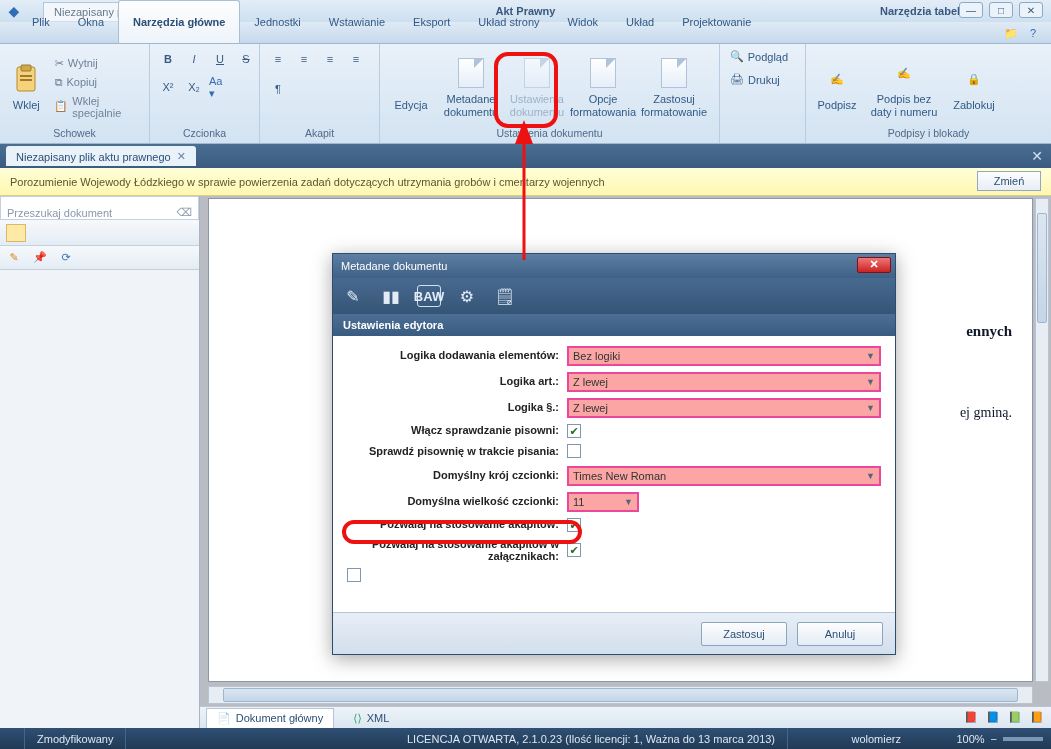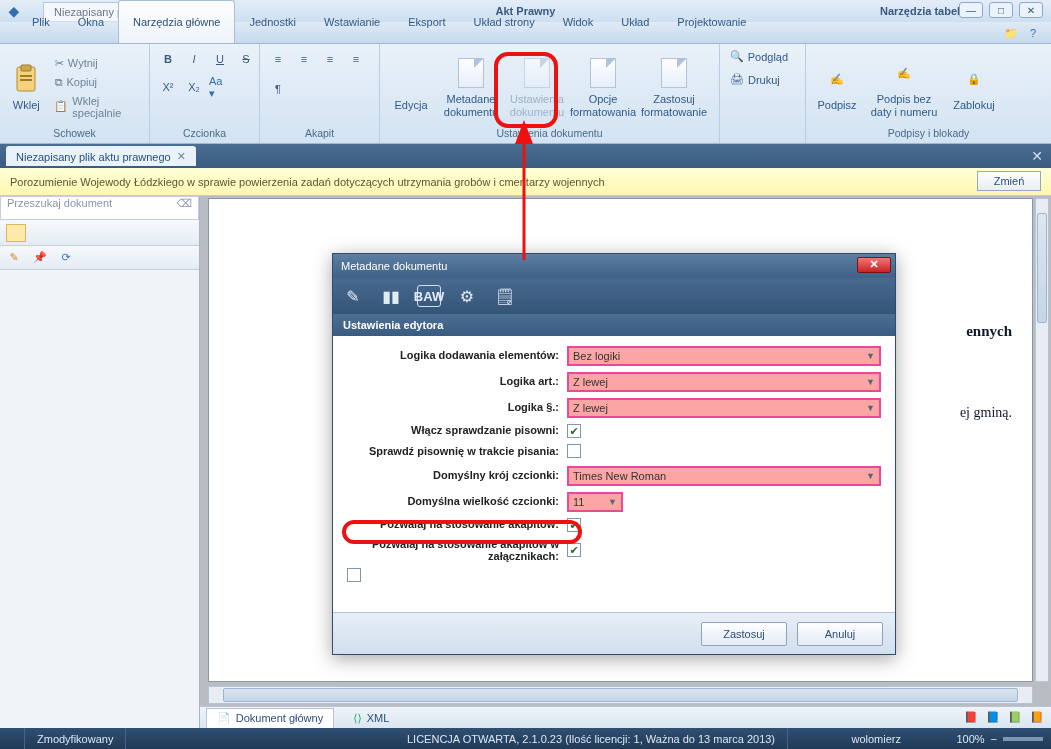--- a/index.html
+++ b/index.html
@@ -6,40 +6,40 @@
 *{box-sizing:border-box}
 .titlebar{height:22px;background:linear-gradient(#e3edf7,#cddff0);display:flex;align-items:center;position:relative}
 .titlebar .diamond{width:20px;height:20px;margin-left:4px;display:flex;align-items:center;justify-content:center;color:#2f6db4;font-size:14px}
 .titlebar .title-tab{background:#f3f6fa;padding:3px 10px;margin-left:19px;border:1px solid #b4c8dd;border-bottom:none;color:#6a7a8c;font-size:11px}
 .titlebar .context-title{position:absolute;left:50%;transform:translateX(-50%);font-weight:bold;color:#39587d}
 .titlebar .context-title2{position:absolute;left:880px;font-weight:bold;color:#39587d}
 .titlebar .wincontrols{position:absolute;right:8px;top:2px;display:flex;gap:6px}
 .titlebar .wincontrols span{width:24px;height:16px;border:1px solid #8fa9c5;border-radius:3px;display:flex;align-items:center;justify-content:center;font-size:10px;color:#39587d;background:#eaf2fa}
 .menubar{height:22px;background:linear-gradient(#dfeaf5,#c6d9ec);display:flex;align-items:flex-end;padding-left:18px;border-bottom:1px solid #9fb8d2;position:relative}
 .menubar .mitem{padding:15px 14px;color:#315a86;cursor:pointer}
-.menubar .mitem.active{background:linear-gradient(#fdfdfe,#eef4fa);border:1px solid #a8bfd6;border-bottom:none;border-radius:3px 3px 0 0;font-weight:normal;color:#2b4f77}
+.menubar .mitem.active{background:linear-gradient(#fdfdfe,#eef4fa);border:1px solid #a8bfd6;border-bottom:none;border-radius:3px 3px 0 0;font-weight:bold;color:#2b4f77}
 .menubar .righticons{position:absolute;right:10px;top:3px;display:flex;gap:6px}
 .ribbon{height:100px;background:linear-gradient(#e9f1f9,#d3e3f2);display:flex;border-bottom:1px solid #9fb8d2}
 .rgroup{border-right:1px solid #b8cde2;height:100%;display:flex;flex-direction:column;justify-content:space-between;padding:4px 6px 2px}
 .rgroup .body{flex:1;display:flex;align-items:center;gap:4px}
 .rgroup .label{text-align:center;color:#4d6a8a;font-size:10.5px;padding-bottom:2px}
 .bigbtn{display:flex;flex-direction:column;align-items:center;justify-content:center;width:62px;height:78px;color:#315a86;text-align:center;line-height:1.15;cursor:pointer}
 .bigbtn .ico{width:32px;height:32px;margin-bottom:4px;display:flex;align-items:center;justify-content:center}
 .smallbtn{display:flex;align-items:center;gap:4px;color:#6f829a;padding:2px 4px;cursor:pointer}
 .fontbtn{width:24px;height:22px;display:flex;align-items:center;justify-content:center;border:1px solid transparent;color:#3a5a80}
 .fontrow{display:flex;gap:2px}
 .rgroup.czcionka .body{flex-direction:column;align-items:flex-start;gap:6px}
 .tabstrip{height:24px;background:linear-gradient(#4a6d92,#3b5c80);display:flex;align-items:center;padding-left:6px;position:relative}
 .tabstrip .tab{background:#e9f1f9;padding:4px 10px 3px;border-radius:3px 3px 0 0;color:#2b4f77;display:flex;align-items:center;gap:6px}
 .tabstrip .close-x{position:absolute;right:8px;color:#cfe0f0;font-size:14px;cursor:pointer}
 .infobar{height:28px;background:linear-gradient(#ffffd8,#fff7b0);border-bottom:1px solid #d9cf8a;display:flex;align-items:center;padding:0 10px;color:#5c5530;position:relative}
 .infobar .zmien{position:absolute;right:10px;top:3px;width:64px;height:20px;background:linear-gradient(#fdfdfe,#e8eef6);border:1px solid #94a9c1;color:#2d4f76;text-align:center;line-height:18px;font-size:11px;cursor:pointer}
 .workspace{display:flex;height:532px;background:#b9bcc2}
 .leftpane{width:200px;background:#f0f3f7;border-right:1px solid #a8b5c6;display:flex;flex-direction:column}
-.leftpane .search{height:24px;background:#fff;border:1px solid #c6d0dd;margin:0;display:flex;align-items:flex-start;padding:0 6px;color:#8a98aa}
+.leftpane .search{height:24px;background:#fff;border:1px solid #c6d0dd;margin:0;display:flex;align-items:flex-end;padding:0 6px;color:#8a98aa}
 .leftpane .toolbar{height:26px;background:linear-gradient(#f6f9fc,#e4ecf4);border-bottom:1px solid #c6d0dd;display:flex;align-items:center;padding:0 6px;gap:8px}
 .leftpane .toolbar2{height:24px;background:linear-gradient(#f6f9fc,#e4ecf4);border-bottom:1px solid #c6d0dd;display:flex;align-items:center;padding:0 6px;gap:10px}
 .docarea{flex:1;background:#b9bcc2;position:relative;overflow:hidden}
 .page{position:absolute;left:8px;top:2px;right:18px;bottom:46px;background:#fff;border:1px solid #8c98a8}
 .page .frag{position:absolute;font-family:Liberation Serif, serif;color:#0f172a}
 .vscroll{position:absolute;right:2px;top:2px;width:14px;bottom:46px;background:#e8edf3;border:1px solid #b8c4d3}
 .vscroll .thumb{position:absolute;left:1px;right:1px;top:14px;height:110px;background:linear-gradient(#dce6f1,#c4d5e7);border:1px solid #9fb6cf;border-radius:2px}
 .hscrollbar{position:absolute;left:8px;right:18px;bottom:24px;height:18px;background:#e8edf3;border:1px solid #b8c4d3}
 .hscrollbar .thumb{position:absolute;top:1px;bottom:1px;left:14px;right:14px;background:linear-gradient(#dce6f1,#c4d5e7);border:1px solid #9fb6cf;border-radius:2px}
 .bottomtabs{position:absolute;left:0;right:0;bottom:0;height:22px;background:linear-gradient(#eef3f8,#dbe6f1);border-top:1px solid #b8c4d3;display:flex;align-items:center;padding:0 6px;gap:8px}
@@ -370,21 +370,21 @@
         <div class="dctrl">
           <div class="fakeselect">
             <span>Times New Roman</span>
             <span class="arrow">▼</span>
           </div>
         </div>
       </div>
     <div class="drow">
         <div class="dlabel">Domyślna wielkość czcionki:</div>
         <div class="dctrl">
-          <div class="fakeselect" style="width:56px">
+          <div class="fakeselect" style="width:72px">
             <span>11</span>
             <span class="arrow">▼</span>
           </div>
         </div>
       </div>
     <div class="drow">
         <div class="dlabel">Pozwalaj na stosowanie akapitów:</div>
         <div class="dctrl"><span class="chk">✔</span></div>
       </div>
     <div class="drow">

